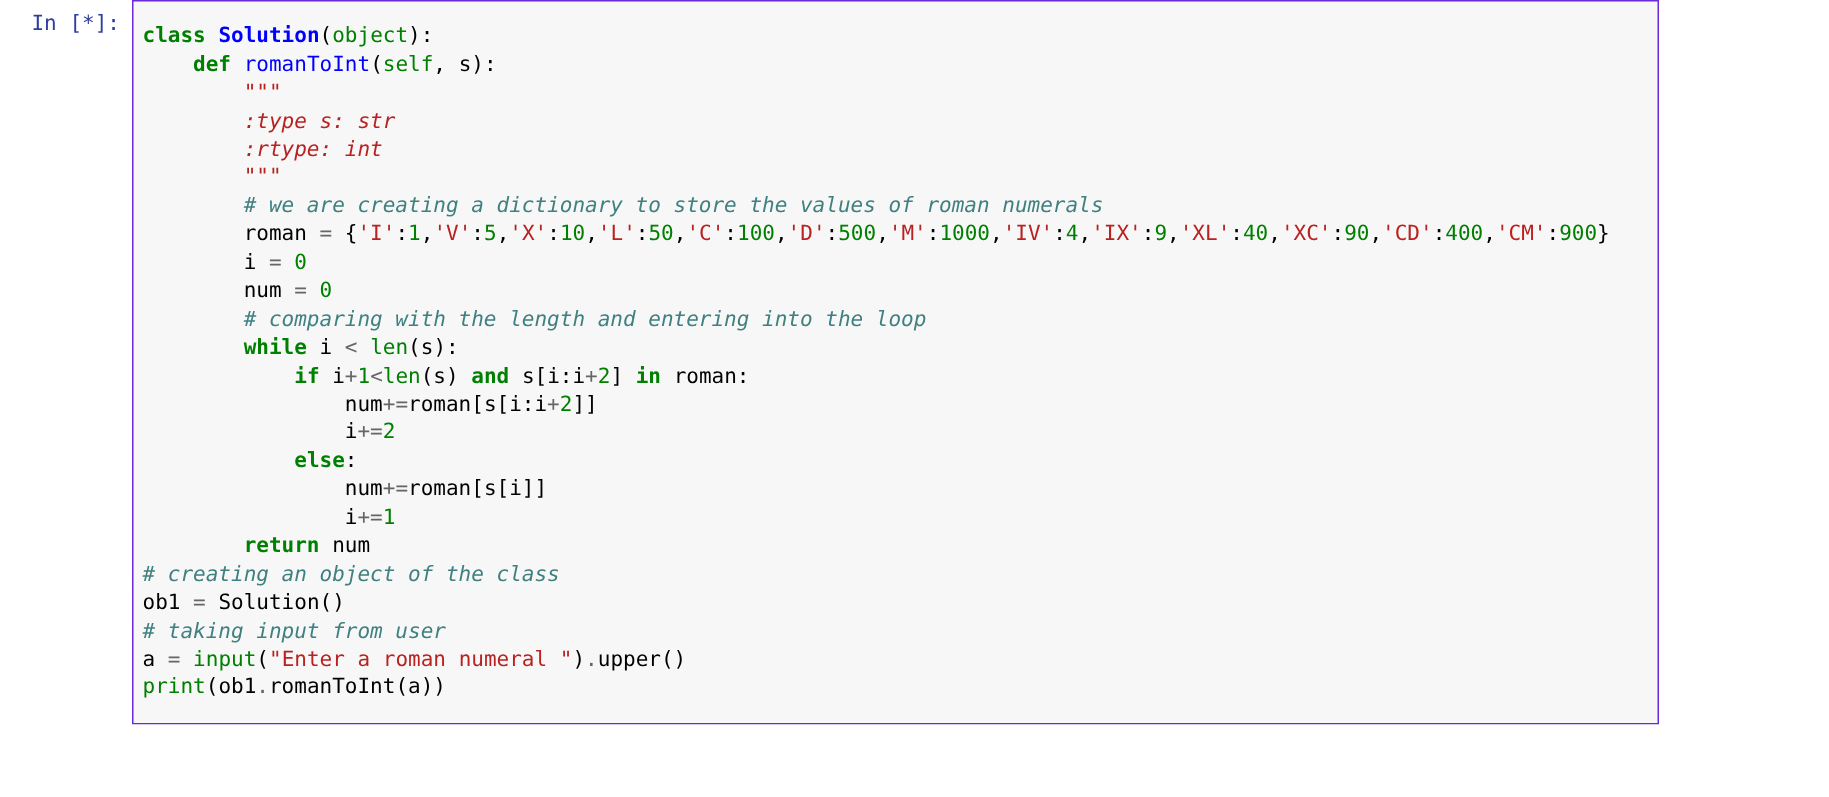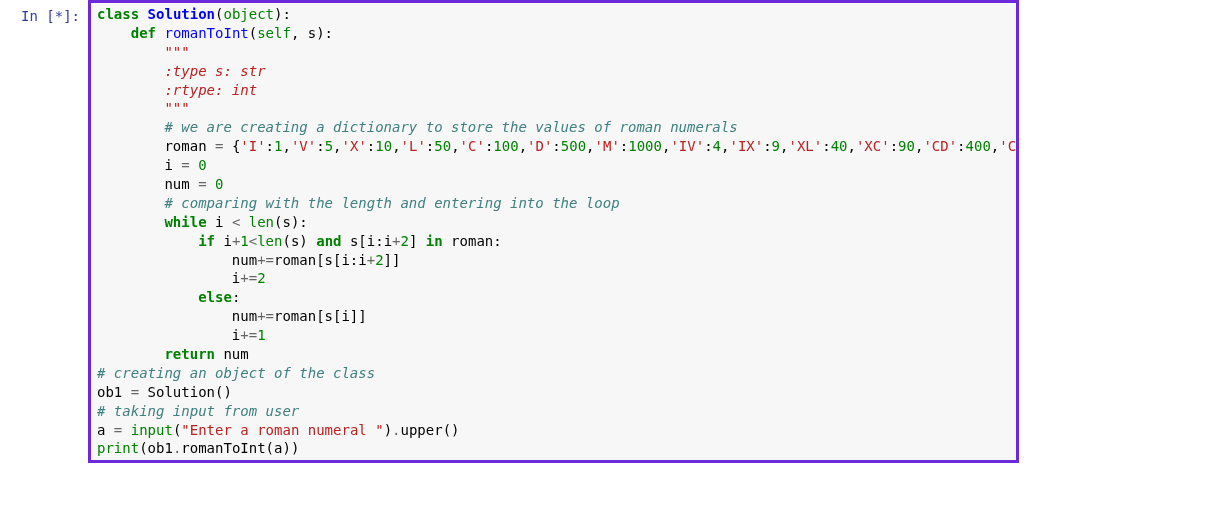--- a/index.html
+++ b/index.html
@@ -1,19 +1,19 @@
 <!DOCTYPE html>
 <html><head>
 <meta charset="utf-8">
 <style>
   * { margin:0; padding:0; box-sizing:border-box; }
   body { font-family: Menlo, Consolas, "DejaVu Sans Mono", monospace; font-size:14px; background:#fff; color:#000; line-height:1.35; }
-  .cell { display:flex; width:1019px; }
+  .cell { display:flex; width:1106px; }
   .prompt-area { width:88px; min-width:88px; text-align:right; padding:7px 8px 0 0; color:#303F9F; font-family:inherit; }
-  .input-area { flex:1; border:3px solid #6d28d9; background:#f7f7f7; padding:2px 6px; overflow:auto; }
+  .input-area { flex:1; border:1px solid #6d28d9; background:#f7f7f7; padding:14px 6px; overflow:auto; }
   pre.code { font-family:inherit; white-space:pre; }
 
   .k  { color:#008000; font-weight:bold; }  
   .nc { color:#0000FF; font-weight:bold; }  
   .nf { color:#0000FF; }                    
   .bi { color:#008000; }                    
   .s  { color:#BA2121; }                    
   .sd { color:#BA2121; font-style:italic; } 
   .c  { color:#408080; font-style:italic; } 
   .n  { color:#008000; }                    

